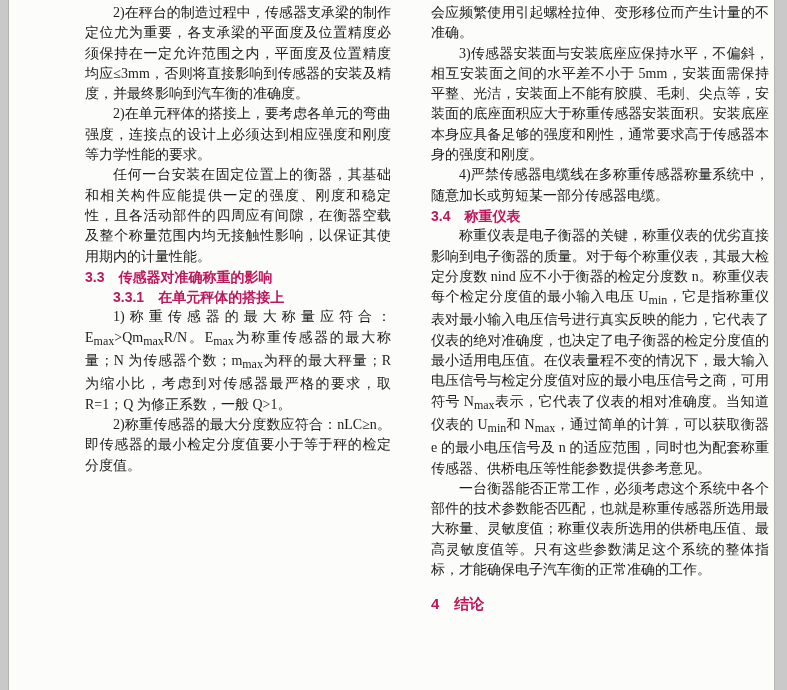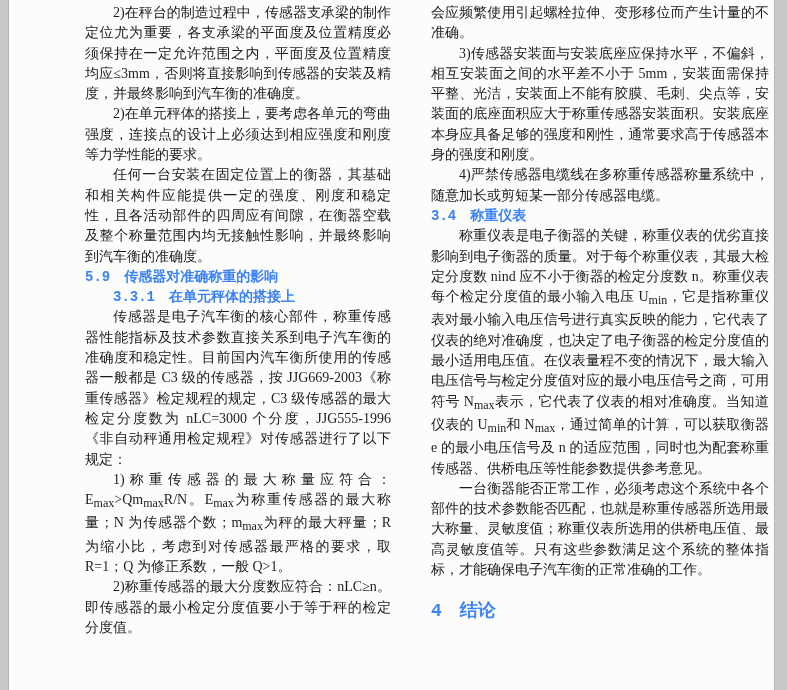--- a/index.html
+++ b/index.html
@@ -15,41 +15,40 @@
   .col{
     position:absolute;top:3px;
     font-size:14px;line-height:20.3px;
     text-align:justify;text-justify:inter-ideograph;
   }
   .col-left{left:85px;width:306px;}
   .col-right{left:431px;width:338px;}
   p{margin:0;padding:0;}
   .para.indent{text-indent:2em;}
   .h2,.h3,.h1{
-    font-family:Liberation Mono, monospace;
-    font-weight:700;color:#3b82f6;
+    font-family:Liberation Sans, sans-serif;
+    font-weight:700;color:#be185d;
   }
   .h3{text-indent:2em;}
-  .h1{font-size:18px;margin-top:21px;line-height:20px;}
+  .h1{font-size:15px;margin-top:14px;line-height:20px;}
   .var{}
   .sub{font-size:12px;vertical-align:-3px;}
 </style>
 </head>
 <body>
 
 <div class="page-root">
   <div class="edge edge-left"></div>
   <div class="edge edge-right"></div>
   <div class="col col-left">
       <p class="para indent">2)在秤台的制造过程中，传感器支承梁的制作定位尤为重要，各支承梁的平面度及位置精度必须保持在一定允许范围之内，平面度及位置精度均应≤3mm，否则将直接影响到传感器的安装及精度，并最终影响到汽车衡的准确度。</p>
       <p class="para indent">2)在单元秤体的搭接上，要考虑各单元的弯曲强度，连接点的设计上必须达到相应强度和刚度等力学性能的要求。</p>
-      <p class="para indent">任何一台安装在固定位置上的衡器，其基础和相关构件应能提供一定的强度、刚度和稳定性，且各活动部件的四周应有间隙，在衡器空载及整个称量范围内均无接触性影响，并最终影响到汽车衡的准确度。</p>
-      <p class="h2">5.9　传感器对准确称重的影响</p>
+      <p class="para indent">任何一台安装在固定位置上的衡器，其基础和相关构件应能提供一定的强度、刚度和稳定性，且各活动部件的四周应有间隙，在衡器空载及整个称量范围内均无接触性影响，以保证其使用期内的计量性能。</p>
+      <p class="h2">3.3　传感器对准确称重的影响</p>
       <p class="h3">3.3.1　在单元秤体的搭接上</p>
-      <p class="para indent">传感器是电子汽车衡的核心部件，称重传感器性能指标及技术参数直接关系到电子汽车衡的准确度和稳定性。目前国内汽车衡所使用的传感器一般都是 C3 级的传感器，按 JJG669-2003《称重传感器》检定规程的规定，C3 级传感器的最大检定分度数为 <span class="var">nLC</span>=3000 个分度，JJG555-1996《非自动秤通用检定规程》对传感器进行了以下规定：</p>
       <p class="para indent">1)称重传感器的最大称量应符合：<span class="var">E</span><span class="sub">max</span>&gt;<span class="var">Q</span><span class="var">m</span><span class="sub">max</span><span class="var">R</span>/<span class="var">N</span>。<span class="var">E</span><span class="sub">max</span>为称重传感器的最大称量；<span class="var">N</span> 为传感器个数；<span class="var">m</span><span class="sub">max</span>为秤的最大秤量；<span class="var">R</span> 为缩小比，考虑到对传感器最严格的要求，取 <span class="var">R</span>=1；<span class="var">Q</span> 为修正系数，一般 <span class="var">Q</span>&gt;1。</p>
       <p class="para indent">2)称重传感器的最大分度数应符合：<span class="var">nLC</span>≥<span class="var">n</span>。即传感器的最小检定分度值要小于等于秤的检定分度值。</p>
     </div>
   <div class="col col-right">
       <p class="para">会应频繁使用引起螺栓拉伸、变形移位而产生计量的不准确。</p>
       <p class="para indent">3)传感器安装面与安装底座应保持水平，不偏斜，相互安装面之间的水平差不小于 5mm，安装面需保持平整、光洁，安装面上不能有胶膜、毛刺、尖点等，安装面的底座面积应大于称重传感器安装面积。安装底座本身应具备足够的强度和刚性，通常要求高于传感器本身的强度和刚度。</p>
       <p class="para indent">4)严禁传感器电缆线在多称重传感器称量系统中，随意加长或剪短某一部分传感器电缆。</p>
       <p class="h2">3.4　称重仪表</p>
       <p class="para indent">称重仪表是电子衡器的关键，称重仪表的优劣直接影响到电子衡器的质量。对于每个称重仪表，其最大检定分度数 <span class="var">nind</span> 应不小于衡器的检定分度数 <span class="var">n</span>。称重仪表每个检定分度值的最小输入电压 <span class="var">U</span><span class="sub">min</span>，它是指称重仪表对最小输入电压信号进行真实反映的能力，它代表了仪表的绝对准确度，也决定了电子衡器的检定分度值的最小适用电压值。在仪表量程不变的情况下，最大输入电压信号与检定分度值对应的最小电压信号之商，可用符号 <span class="var">N</span><span class="sub">max</span>表示，它代表了仪表的相对准确度。当知道仪表的 <span class="var">U</span><span class="sub">min</span>和 <span class="var">N</span><span class="sub">max</span>，通过简单的计算，可以获取衡器 <span class="var">e</span> 的最小电压信号及 <span class="var">n</span> 的适应范围，同时也为配套称重传感器、供桥电压等性能参数提供参考意见。</p>
       <p class="para indent">一台衡器能否正常工作，必须考虑这个系统中各个部件的技术参数能否匹配，也就是称重传感器所选用最大称量、灵敏度值；称重仪表所选用的供桥电压值、最高灵敏度值等。只有这些参数满足这个系统的整体指标，才能确保电子汽车衡的正常准确的工作。</p>

